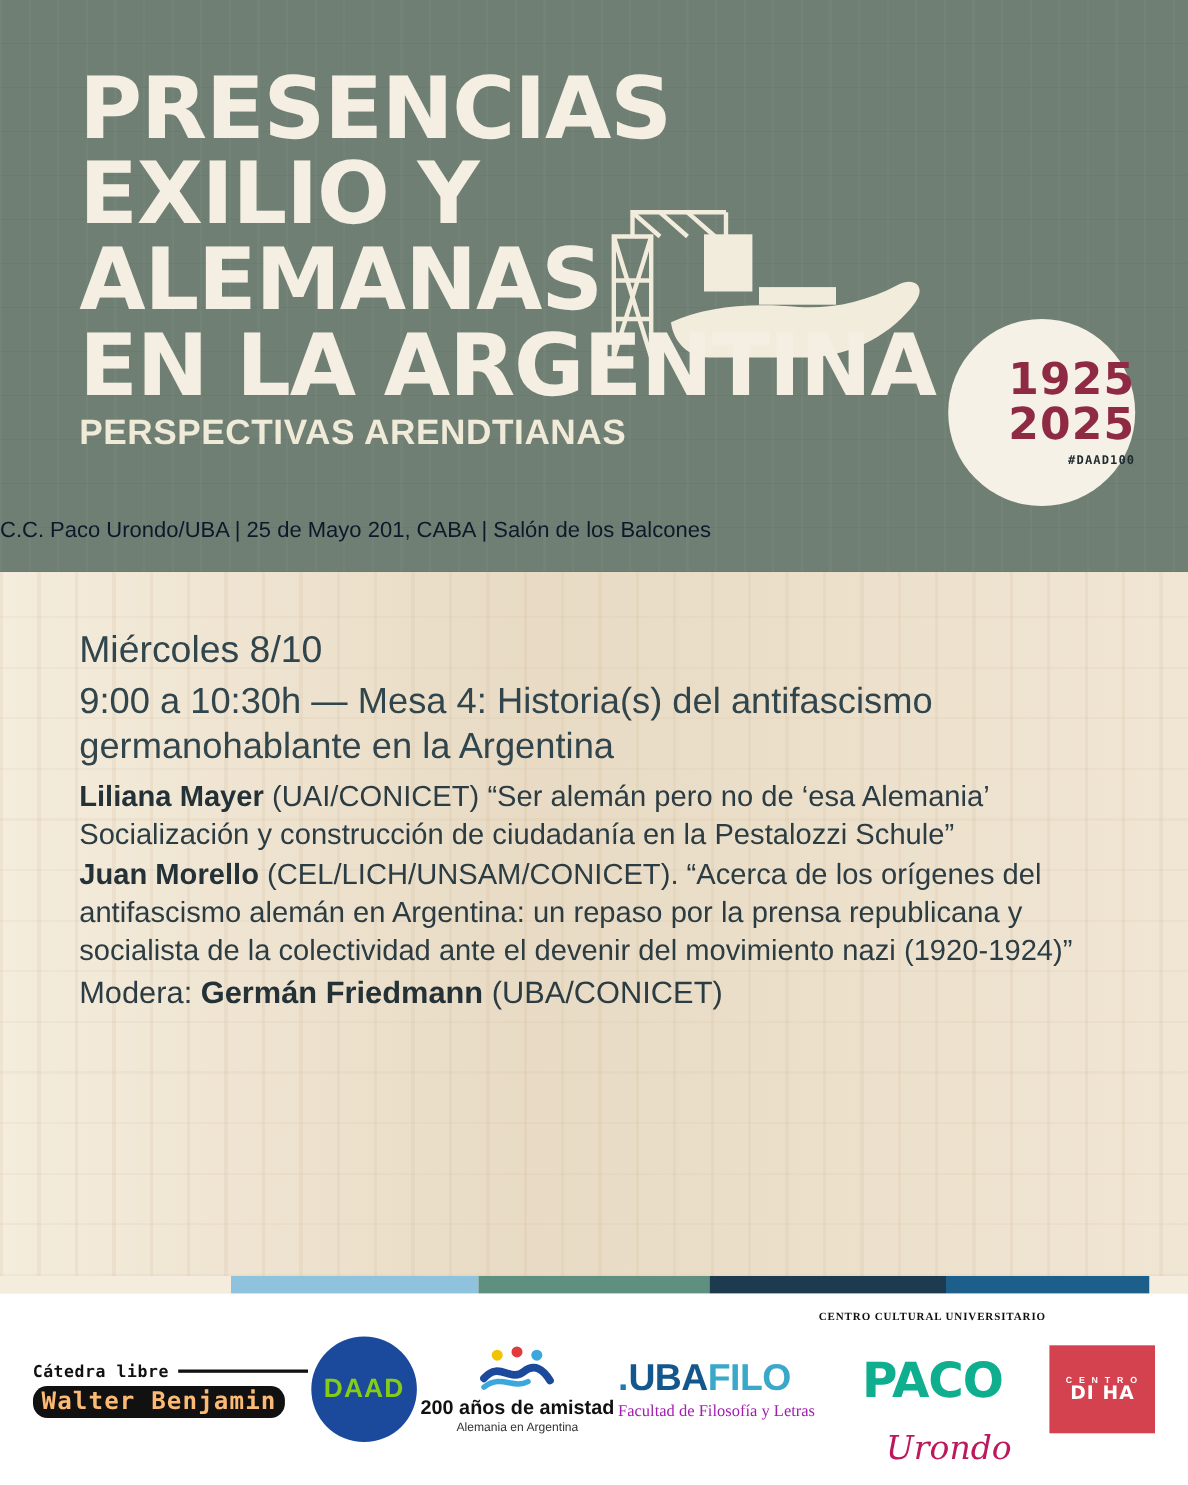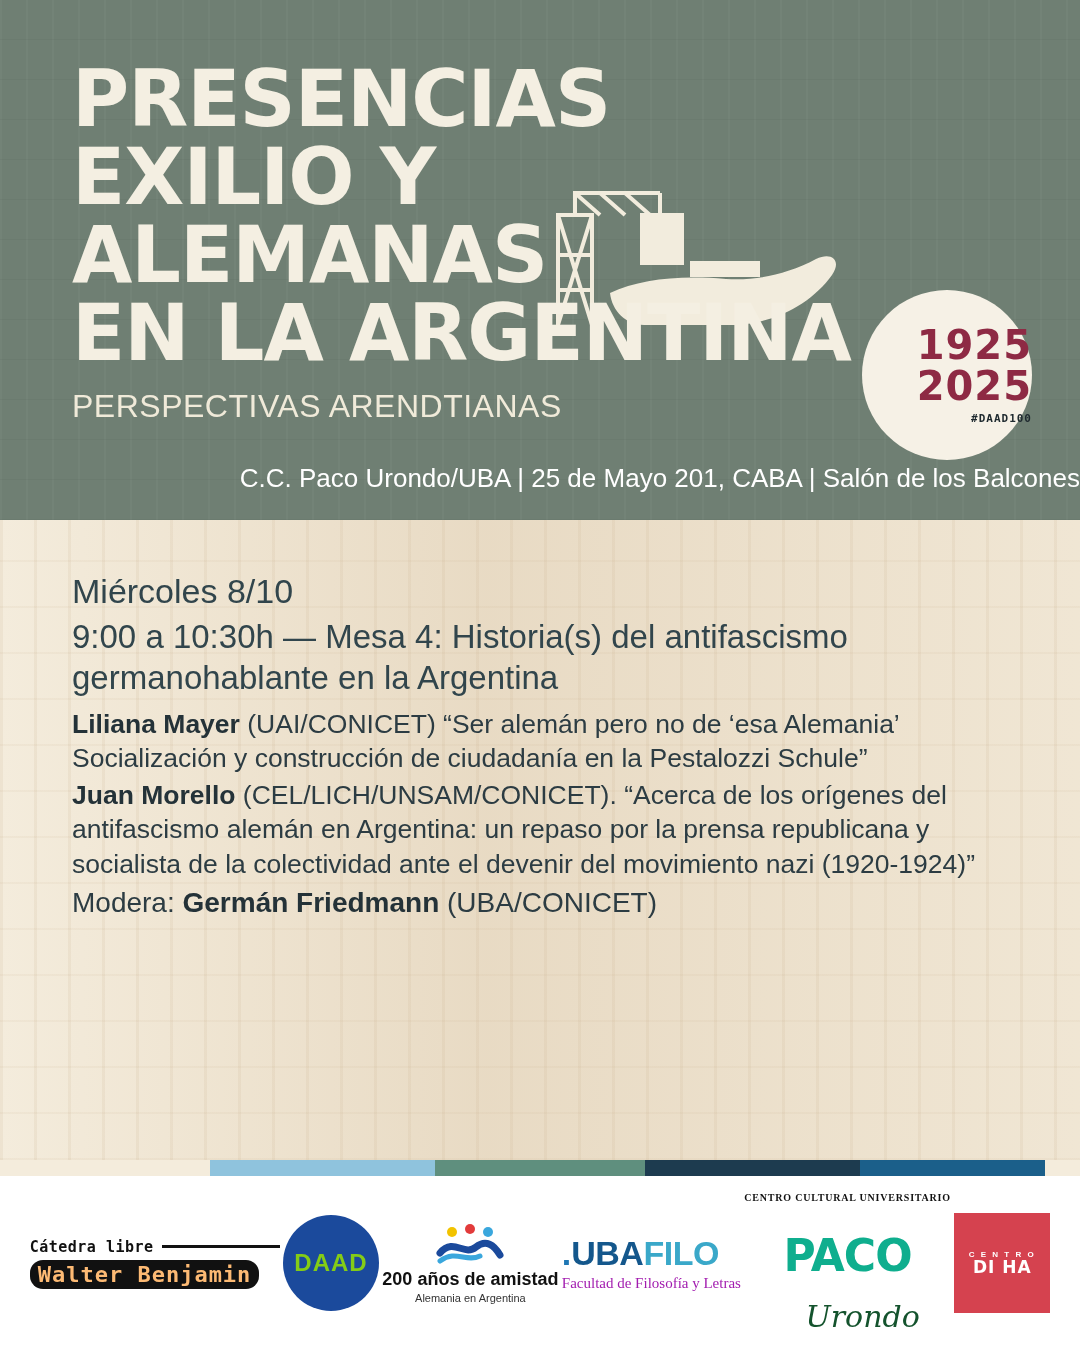--- a/index.html
+++ b/index.html
@@ -42,33 +42,33 @@
     font-family: "DejaVu Sans", sans-serif;
     font-weight: 700;
     font-size: 78px;
     letter-spacing: -1px;
     color: #f4efe2;
     text-transform: uppercase;
     display: block;
     margin-bottom: 4px;
   }
   .subtitle {
-    margin-top: 18px;
+    margin-top: 5px;
     font-size: 32px;
     color: #f0ead9;
     letter-spacing: 0.5px;
-    font-weight: 400;
+    font-weight: 700;
   }
   .venue {
     position: absolute;
     left: 0; right: 0;
     bottom: 26px;
-    text-align: right;
-    color: #ffffff;
-    font-size: 26px;
+    text-align: left;
+    color: #0f172a;
+    font-size: 20px;
     font-weight: 300;
     z-index: 5;
   }
 
   
   .boat-art {
     position: absolute;
     right: 230px;
     top: 175px;
     width: 310px;
@@ -245,28 +245,28 @@
     font-weight: 700;
     font-size: 44px;
     color: #0fae8e;
     letter-spacing: -1px;
     line-height: 0.95;
   }
   .paco-script {
     font-family: "DejaVu Serif", serif;
     font-style: italic;
     font-size: 30px;
-    color: #14532d;
+    color: #be185d;
     margin-top: -10px;
     margin-left: 30px;
   }
 
   
   .logo-diha {
-    width: 96px; height: 100px;
+    width: 96px; height: 80px;
     background: #d5424f;
     color: #fff;
     flex-direction: column;
     justify-content: center;
   }
   .diha-top { font-size: 8px; letter-spacing: 2px; font-weight: 700; }
   .diha-main {
     font-family: "DejaVu Sans", sans-serif;
     font-weight: 700;
     font-size: 17px;

